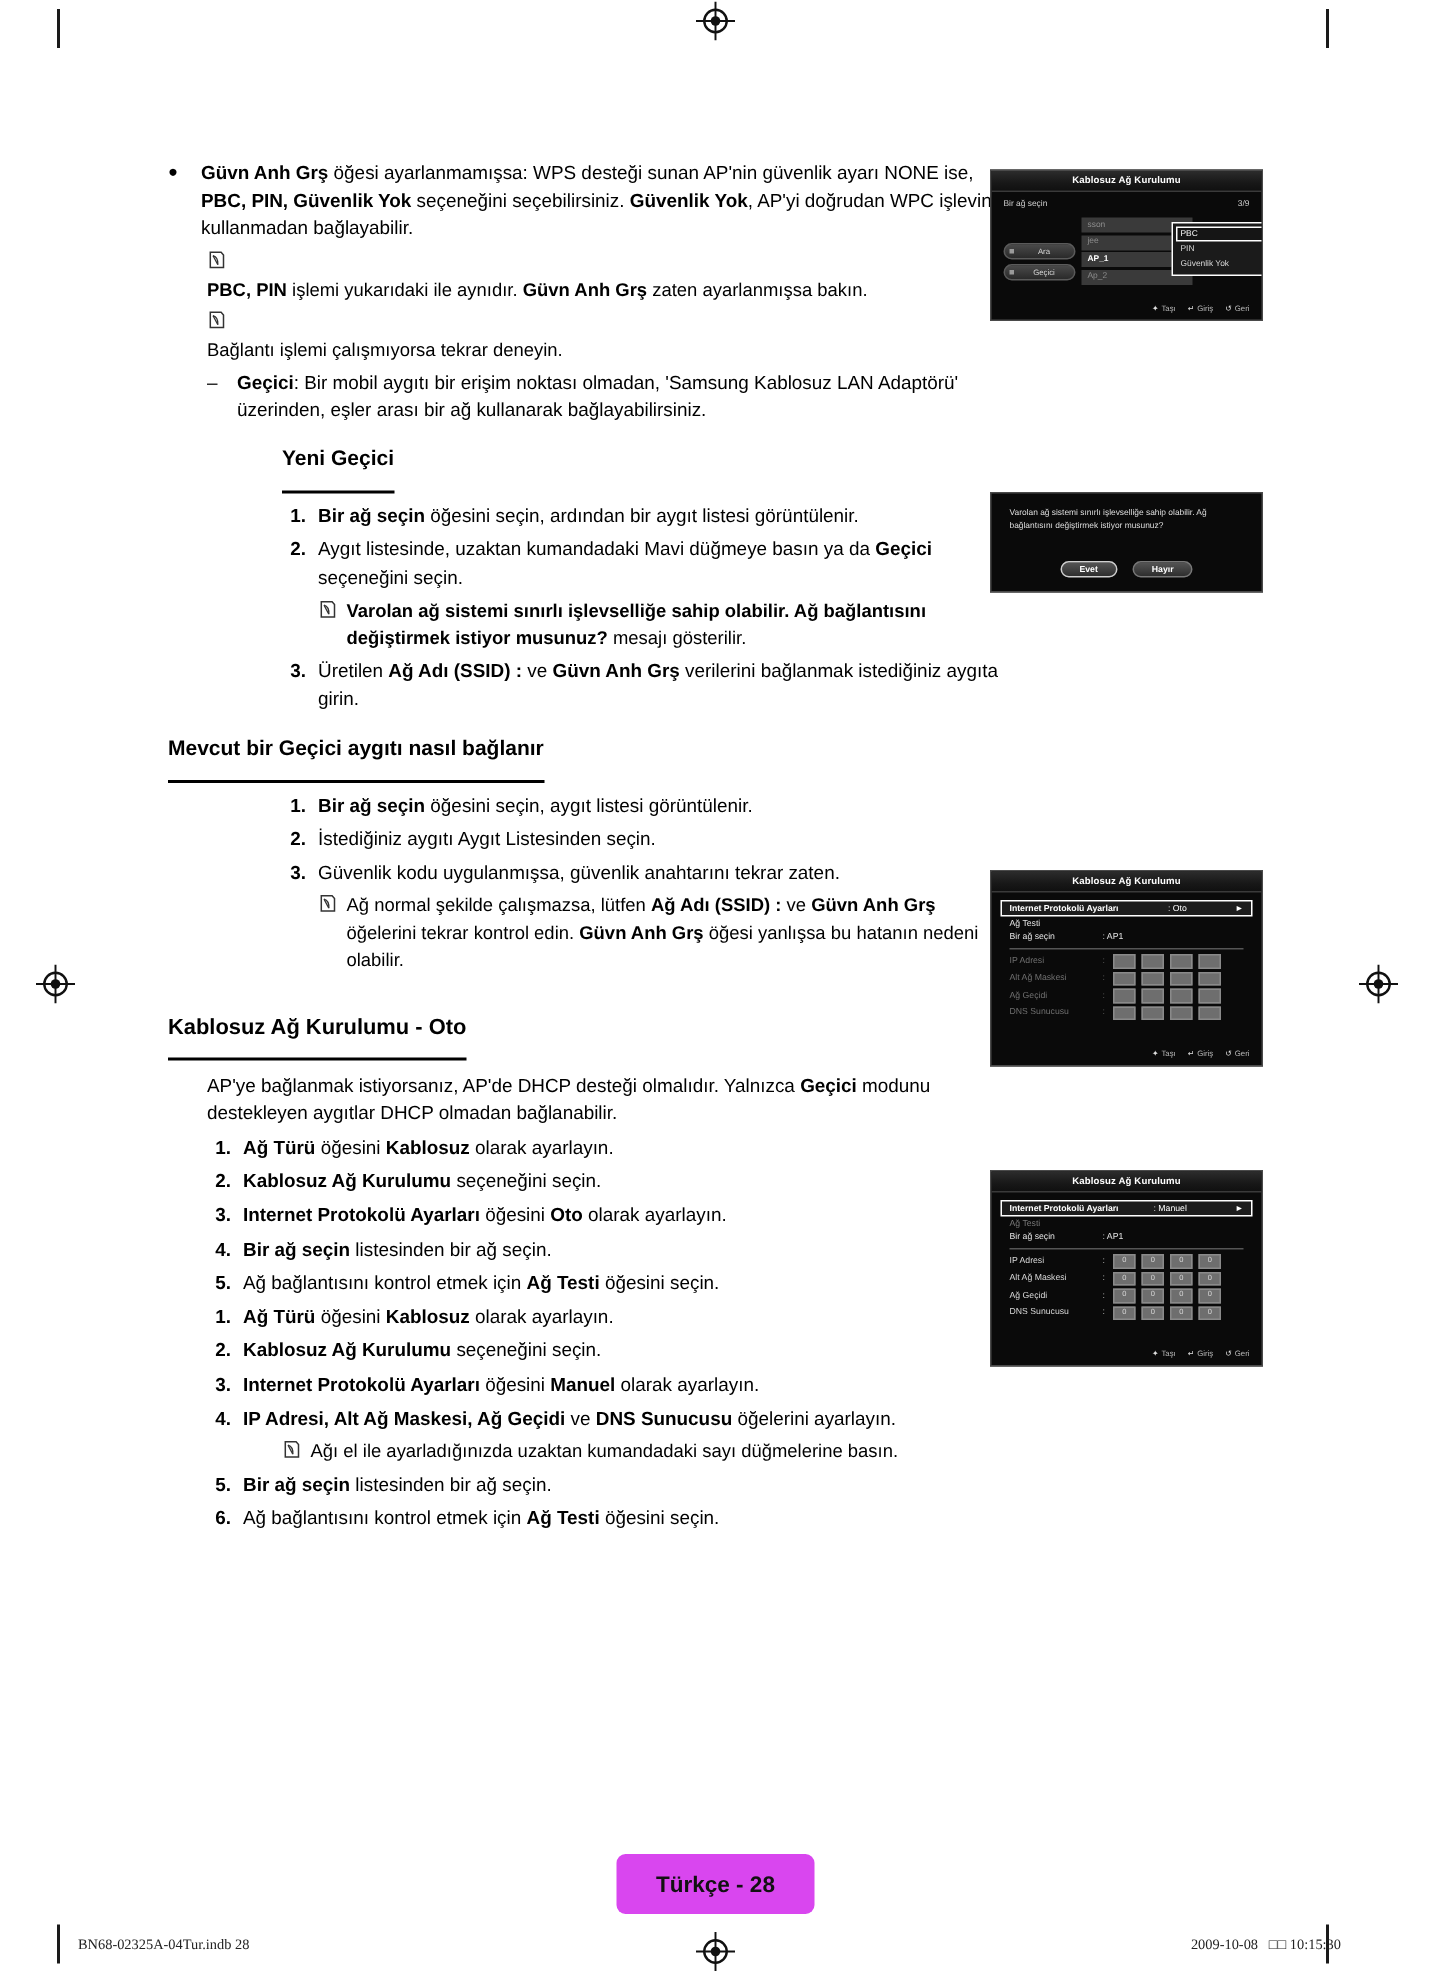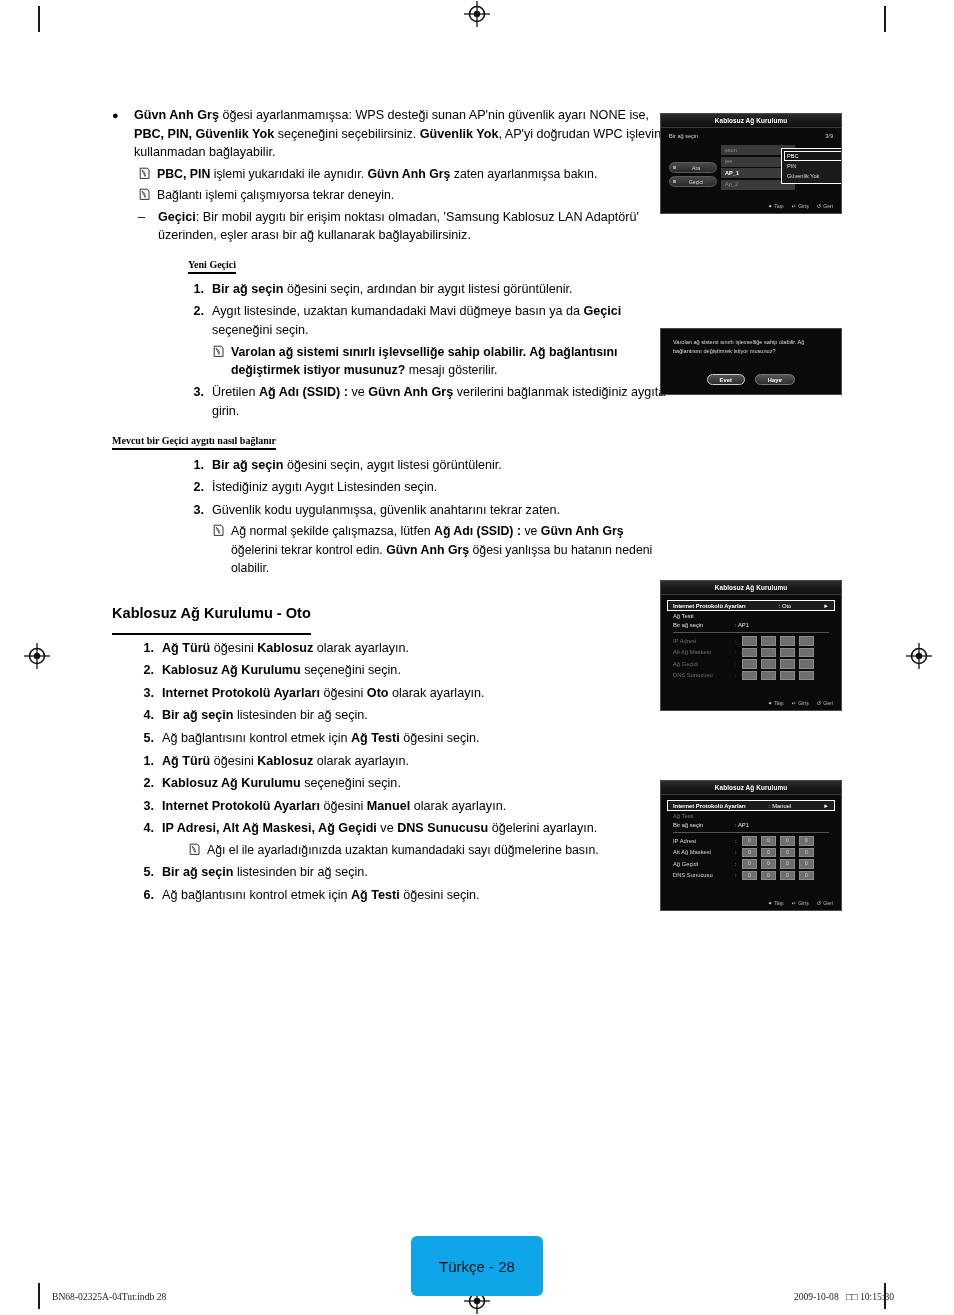--- a/index.html
+++ b/index.html
@@ -70,21 +70,21 @@
   }
 
   
   .note-row {
     display: flex;
     align-items: flex-start;
     font-size: 12.3px;
     line-height: 18.4px;
     margin-top: 3px;
   }
-  .note-row.ind1 { margin-left: 26px; }
+  .note-row.ind1 { margin-left: 26px; flex-direction: column; }
   .note-row.ind2 { margin-left: 76px; }
   .note-row.ind3 { margin-left: 100px; }
   .note-icon {
     flex: 0 0 19px;
     width: 19px;
     position: relative;
     top: 2px;
   }
   .note-icon svg { display:block; }
   .note-body { flex: 1 1 auto; }
@@ -103,27 +103,26 @@
     flex: 0 0 24px; width: 24px;
     font-weight: bold;
     text-align: right;
     padding-right: 8px;
     box-sizing: border-box;
   }
   .num-body { flex: 1 1 auto; }
 
   
   .h-sub {
-    font-size: 10px;
+    font-size: 14px;
     font-weight: bold;
     margin: 14px 0 2px 0;
     display: inline-block;
     border-bottom: 2px solid #000;
-    padding-bottom: 2px;
-    font-family: Liberation Serif, serif;
+    padding-bottom: 14px;
   }
   .h-sub-wrap.ind-deep { margin-left: 76px; }
   .h-sub-wrap.ind-mid  { }
 
   .h-main-wrap { margin-top: 26px; }
   .h-main {
     font-size: 14.6px;
     font-weight: bold;
     display: inline-block;
     border-bottom: 2.2px solid #000;
@@ -298,25 +297,25 @@
     line-height: 7.5px;
   }
   .ipbox.empty { color: transparent; }
   .ip-grid-line.dim .lab { color: #6f6f6f; }
   .ip-grid-line.dim .colon { color:#6f6f6f; }
 
   
   .page-badge {
     position: absolute;
     left: 411px; top: 1236px;
-    width: 132px; height: 60px;
-    background: #0ea5e9;
+    width: 132px; height: 40px;
+    background: #d946ef;
     border-radius: 6px;
     display: flex; align-items: center; justify-content: center;
-    font-size: 15px; font-weight: normal; color:#111;
+    font-size: 15px; font-weight: bold; color:#111;
   }
   .foot-left {
     position: absolute; left: 52px; top: 1291px;
     font-family: "Liberation Serif", serif;
     font-size: 9.6px; color: #222;
   }
   .foot-right {
     position: absolute; right: 60px; top: 1291px;
     font-family: "Liberation Serif", serif;
     font-size: 9.6px; color: #222;
@@ -456,20 +455,21 @@
         <path d="M4.0 3.4 C6.2 4.0 7.4 6.2 7.2 9.4" fill="none" stroke="#333" stroke-width="0.9"></path>
         <path d="M4.0 3.4 L7.2 9.4" fill="none" stroke="#333" stroke-width="0.8"></path>
       </svg>
     </span>
     <div class="note-body"><span>Ağ normal şekilde çalışmazsa, lütfen </span><b>Ağ Adı (SSID) :</b><span> ve </span><b>Güvn Anh Grş</b><span> öğelerini tekrar kontrol edin. </span><b>Güvn Anh Grş</b><span> öğesi yanlışsa bu hatanın nedeni olabilir.</span></div>
   </div>
 
   <div class="h-main-wrap">
     <div class="h-main">Kablosuz Ağ Kurulumu - Oto</div>
   </div>
+  <div class="para"><span>AP'ye bağlanmak istiyorsanız, AP'de DHCP desteği olmalıdır. Yalnızca </span><b>Geçici</b><span> modunu destekleyen aygıtlar DHCP olmadan bağlanabilir.</span></div>
   <div>
       <div class="num-row lvl-mid">
         <div class="num-mark">1.</div>
         <div class="num-body"><b>Ağ Türü</b><span> öğesini </span><b>Kablosuz</b><span>  olarak ayarlayın.</span></div>
       </div>
       <div class="num-row lvl-mid">
         <div class="num-mark">2.</div>
         <div class="num-body"><b>Kablosuz Ağ Kurulumu</b><span> seçeneğini seçin.</span></div>
       </div>
       <div class="num-row lvl-mid">

